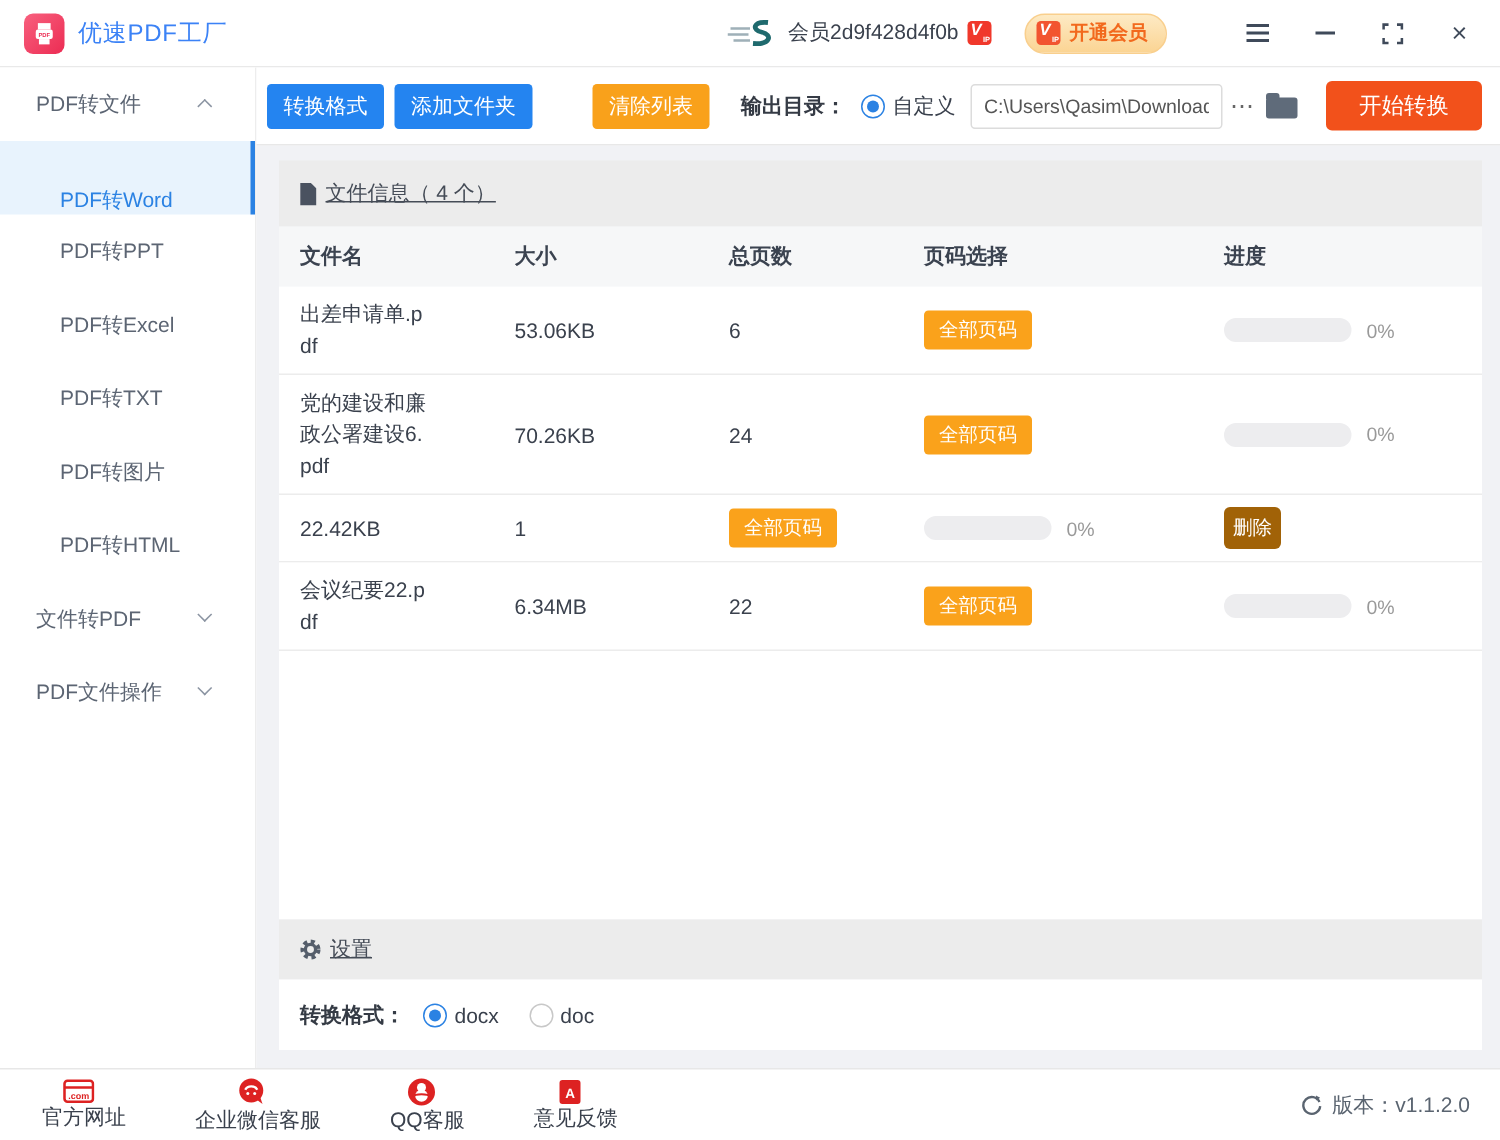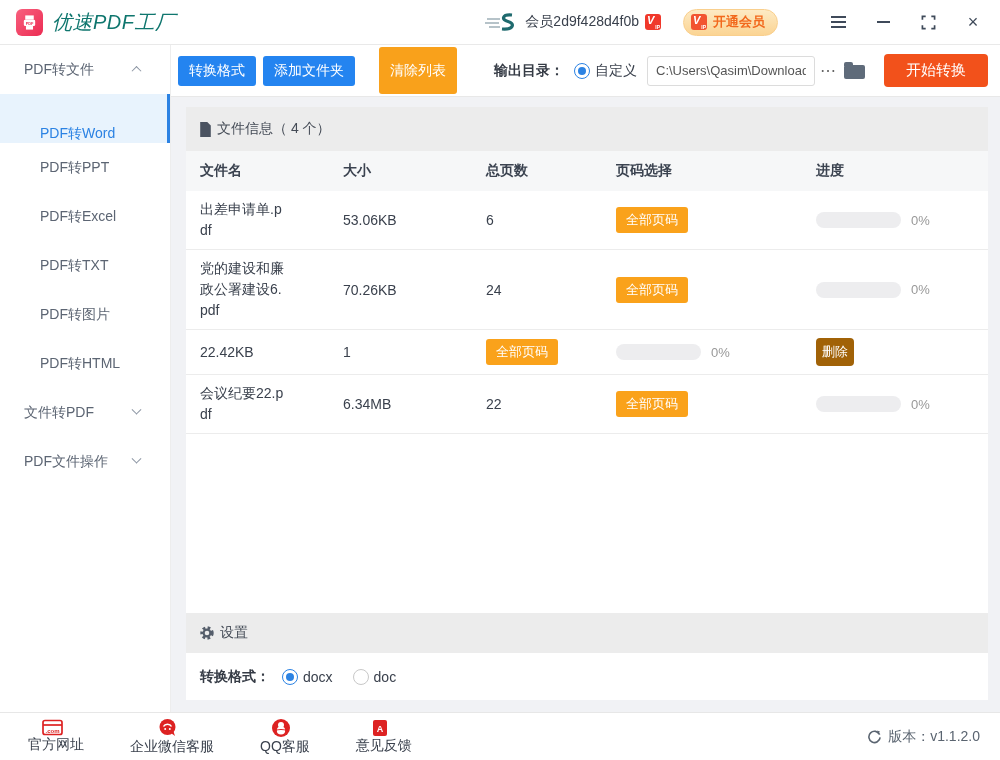--- a/index.html
+++ b/index.html
@@ -1,21 +1,21 @@
 <!DOCTYPE html>
 <html><head>
 <meta charset="utf-8">
 <style>
   * { margin:0; padding:0; box-sizing:border-box; }
   html,body { width:1000px; height:760px; font-family:"Liberation Sans",sans-serif; background:#fff; overflow:hidden; }
 
   
   .titlebar { height:45px; display:flex; align-items:center; padding:0 18px 0 16px; background:#fff; border-bottom:1px solid #e9e9e9; }
   .logo { width:27px; height:27px; border-radius:6px; background:linear-gradient(135deg,#f8607e,#ec2c53); display:flex; align-items:center; justify-content:center; margin-right:9px; }
-  .app-title { font-size:20px; color:#0f766e; letter-spacing:.5px;font-style:italic; }
+  .app-title { font-size:16px; color:#3b82f6; letter-spacing:.5px; }
   .tb-spacer { flex:1; }
   .avatar { margin-right:8px; display:flex; }
   .member-name { font-size:14px; color:#3a414d; margin-right:6px; }
   .vip-badge { width:16px; height:16px; background:#f0382b; border-radius:3px; position:relative; color:#fff; margin-right:22px; flex:none; }
   .vip-badge .v { position:absolute; left:2px; top:0px; font-size:11px; font-weight:bold; font-style:italic; }
   .vip-badge .ip { position:absolute; right:1px; bottom:0px; font-size:5px; font-weight:bold; }
   .upgrade-pill { height:27px; border-radius:14px; background:linear-gradient(180deg,#fdeac4,#fbd493); border:1px solid #f9cf8d; display:flex; align-items:center; padding:0 12px 0 7px; cursor:pointer; margin-right:24px; }
   .upgrade-pill .vip-badge { margin-right:6px; background:#f25430; }
   .upgrade-label { font-size:13px; color:#f2691d; font-weight:bold; }
   .winbtn { margin-left:27px; cursor:pointer; display:flex; align-items:center; justify-content:center; width:18px; height:18px; }
@@ -33,36 +33,36 @@
   .chev { width:7px; height:7px; border-right:1.5px solid #8b94a2; border-bottom:1.5px solid #8b94a2; flex:none; }
   .chev-up { transform:rotate(-135deg) translate(-1px,-1px); }
   .chev-down { transform:rotate(45deg) translate(-2px,-2px); }
 
   .main { flex:1; background:#f1f2f5; display:flex; flex-direction:column; min-width:0; }
 
   
   .toolbar { height:52px; background:#fff; border-bottom:1px solid #e8e8e8; display:flex; align-items:center; padding:0 12px 0 7px; flex:none; }
   .btn { border:none; cursor:pointer; color:#fff; font-size:14px; font-family:inherit; border-radius:3px; }
   .btn-blue { height:30px; padding:0 11px; background:#2484f0; margin-right:7px; }
-  .btn-orange { height:47px; padding:0 11px; background:#f9a11b; margin-left:17px; }
+  .btn-orange { height:30px; padding:0 11px; background:#f9a11b; margin-left:33px; }
   .out-label { font-size:14px; color:#353b45; font-weight:bold; margin-right:10px; }
   .radio { width:16px; height:16px; border-radius:50%; display:inline-flex; align-items:center; justify-content:center; flex:none; cursor:pointer; }
   .radio.sel { border:1.5px solid #2b82e3; }
   .radio.sel i { width:8px; height:8px; border-radius:50%; background:#2b82e3; }
   .radio.unsel { border:1px solid #c8c8c8; background:#fff; }
   .radio-label { font-size:14px; color:#3a414d; margin:0 10px 0 5px; }
   .path-input { width:168px; height:30px; border:1px solid #dcdcdc; border-radius:3px; padding:0 8px; font-size:13px; color:#555; font-family:inherit; outline:none; }
   .more-btn { border:none; background:transparent; font-size:16px; color:#666; cursor:pointer; margin:0 7px 0 5px; letter-spacing:1px; }
   .folder-ico { position:relative; width:21px; height:14px; background:#5f6b7a; border-radius:2px; margin-top:3px; cursor:pointer; }
   .folder-ico::before { content:""; position:absolute; top:-3px; left:0; width:9px; height:4px; background:#5f6b7a; border-radius:2px 2px 0 0; }
   .btn-start { height:33px; padding:0 22px; background:#f2511b; border-radius:4px; font-size:15px; margin-left:19px; }
 
   
   .panel { flex:1; margin:10px 12px 12px 15px; display:flex; flex-direction:column; min-height:0; }
-  .bar-gray { height:44px; background:#ececec; display:flex; align-items:center; padding:0 13px; font-size:14px; color:#454c57; flex:none; }
+  .bar-gray { height:44px; background:#ececec; display:flex; align-items:center; padding:0 13px; font-size:14px; color:#454c57; flex:none;text-decoration:underline; }
   .bar-gray .bar-title { margin-left:5px; }
   .file-grid { display:grid; grid-template-columns:110px 110px 97px 167px 196px 1fr; align-items:center; padding-left:14px;gap:33px; }
   .thead { height:40px; background:#f6f7f8; font-size:14px; font-weight:bold; color:#3b4350; flex:none; }
   .trow { background:#fff; border-bottom:1px solid #ececec; padding:8px 0 8px 14px; font-size:14px; color:#3a414d; flex:none; }
   .cell-name { width:86px; word-break:break-all; line-height:21px; }
   .btn-pages { width:72px; height:26px; background:#faa21b; font-size:13px; border-radius:3px; }
   .prog-wrap { display:flex; align-items:center; }
   .prog-bar { width:85px; height:16px; border-radius:8px; background:#ededef; }
   .prog-txt { font-size:13px; color:#999; margin-left:10px; }
   .btn-del { width:38px; height:28px; background:#a16207; font-size:13px; border-radius:4px; }

